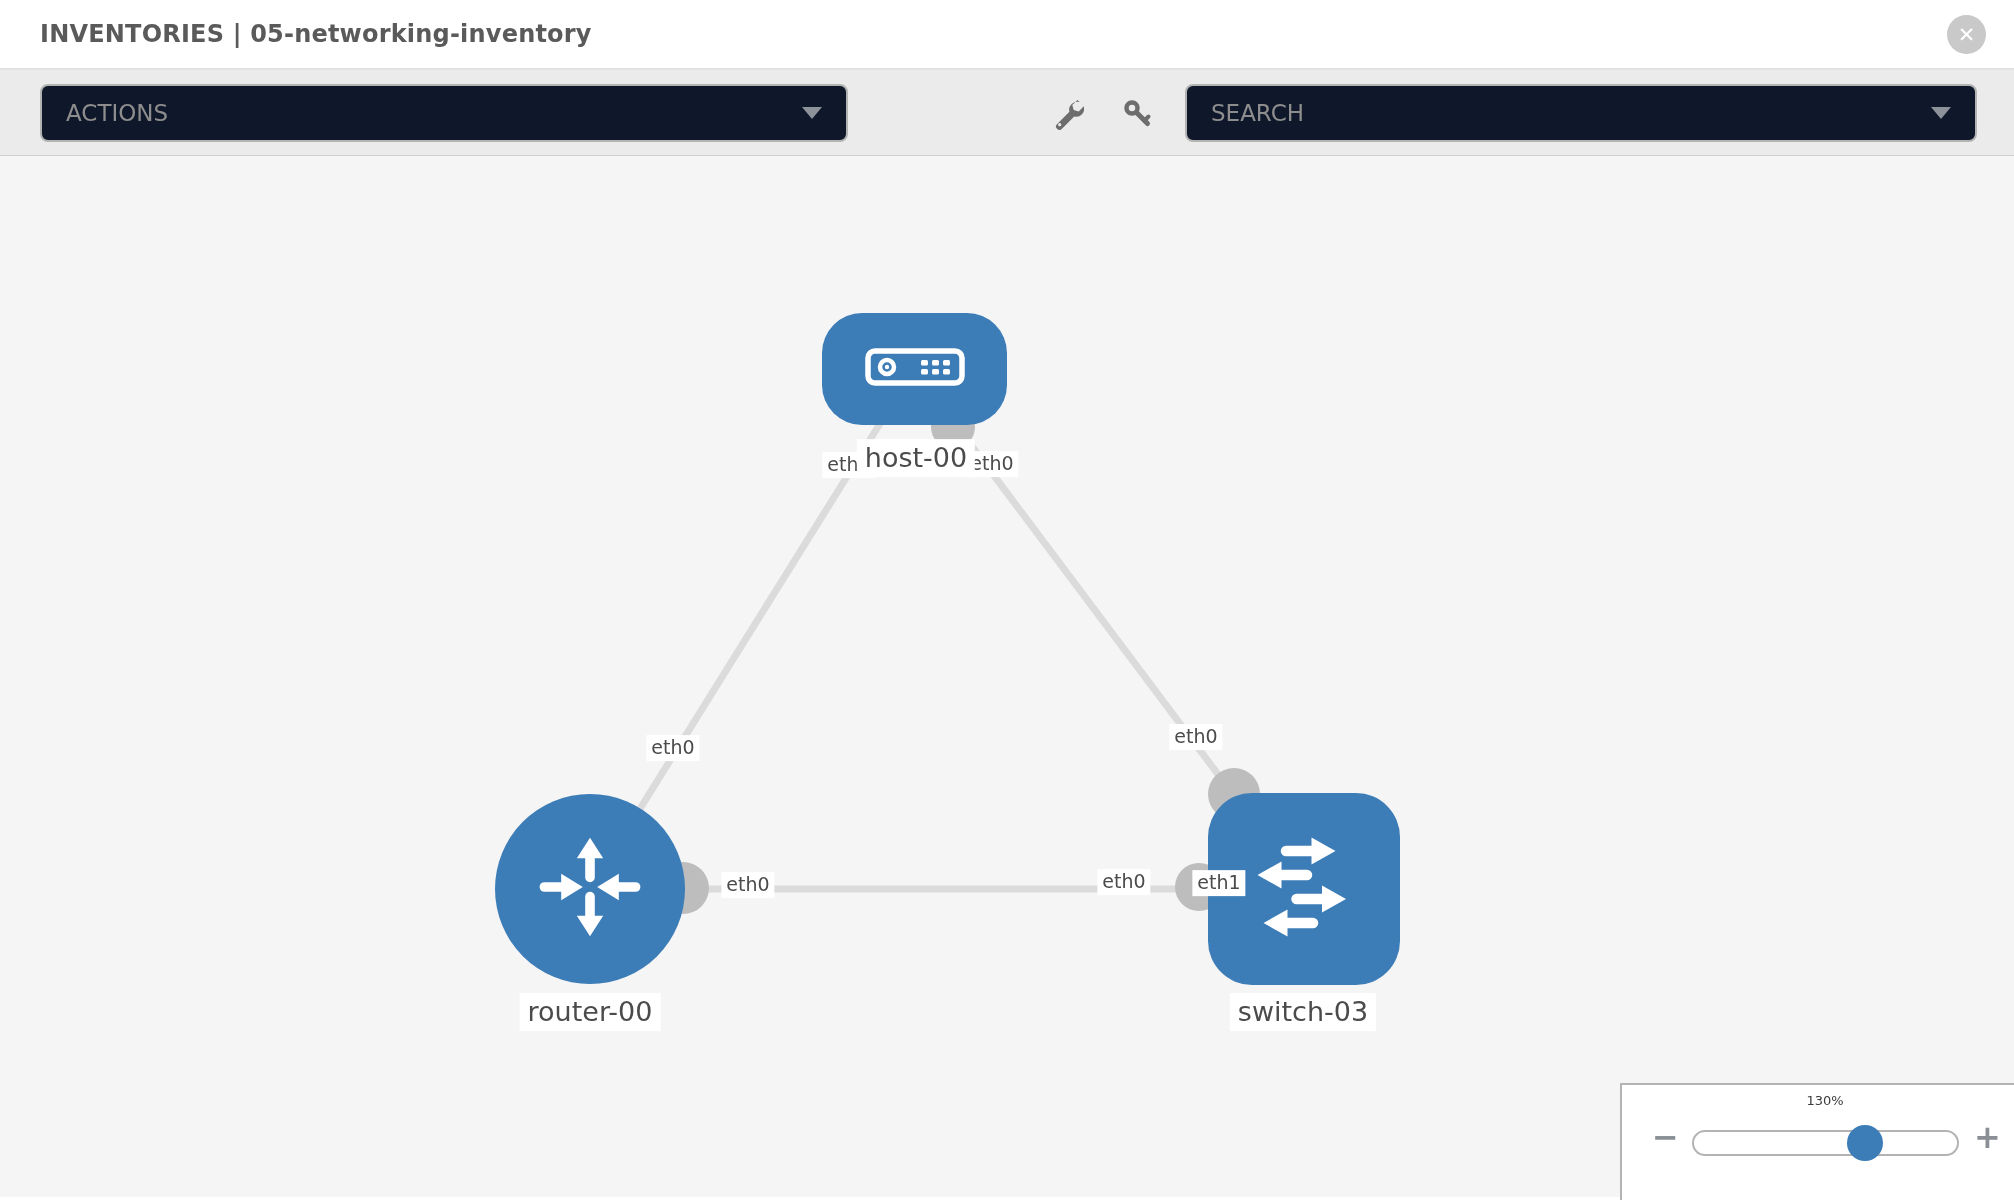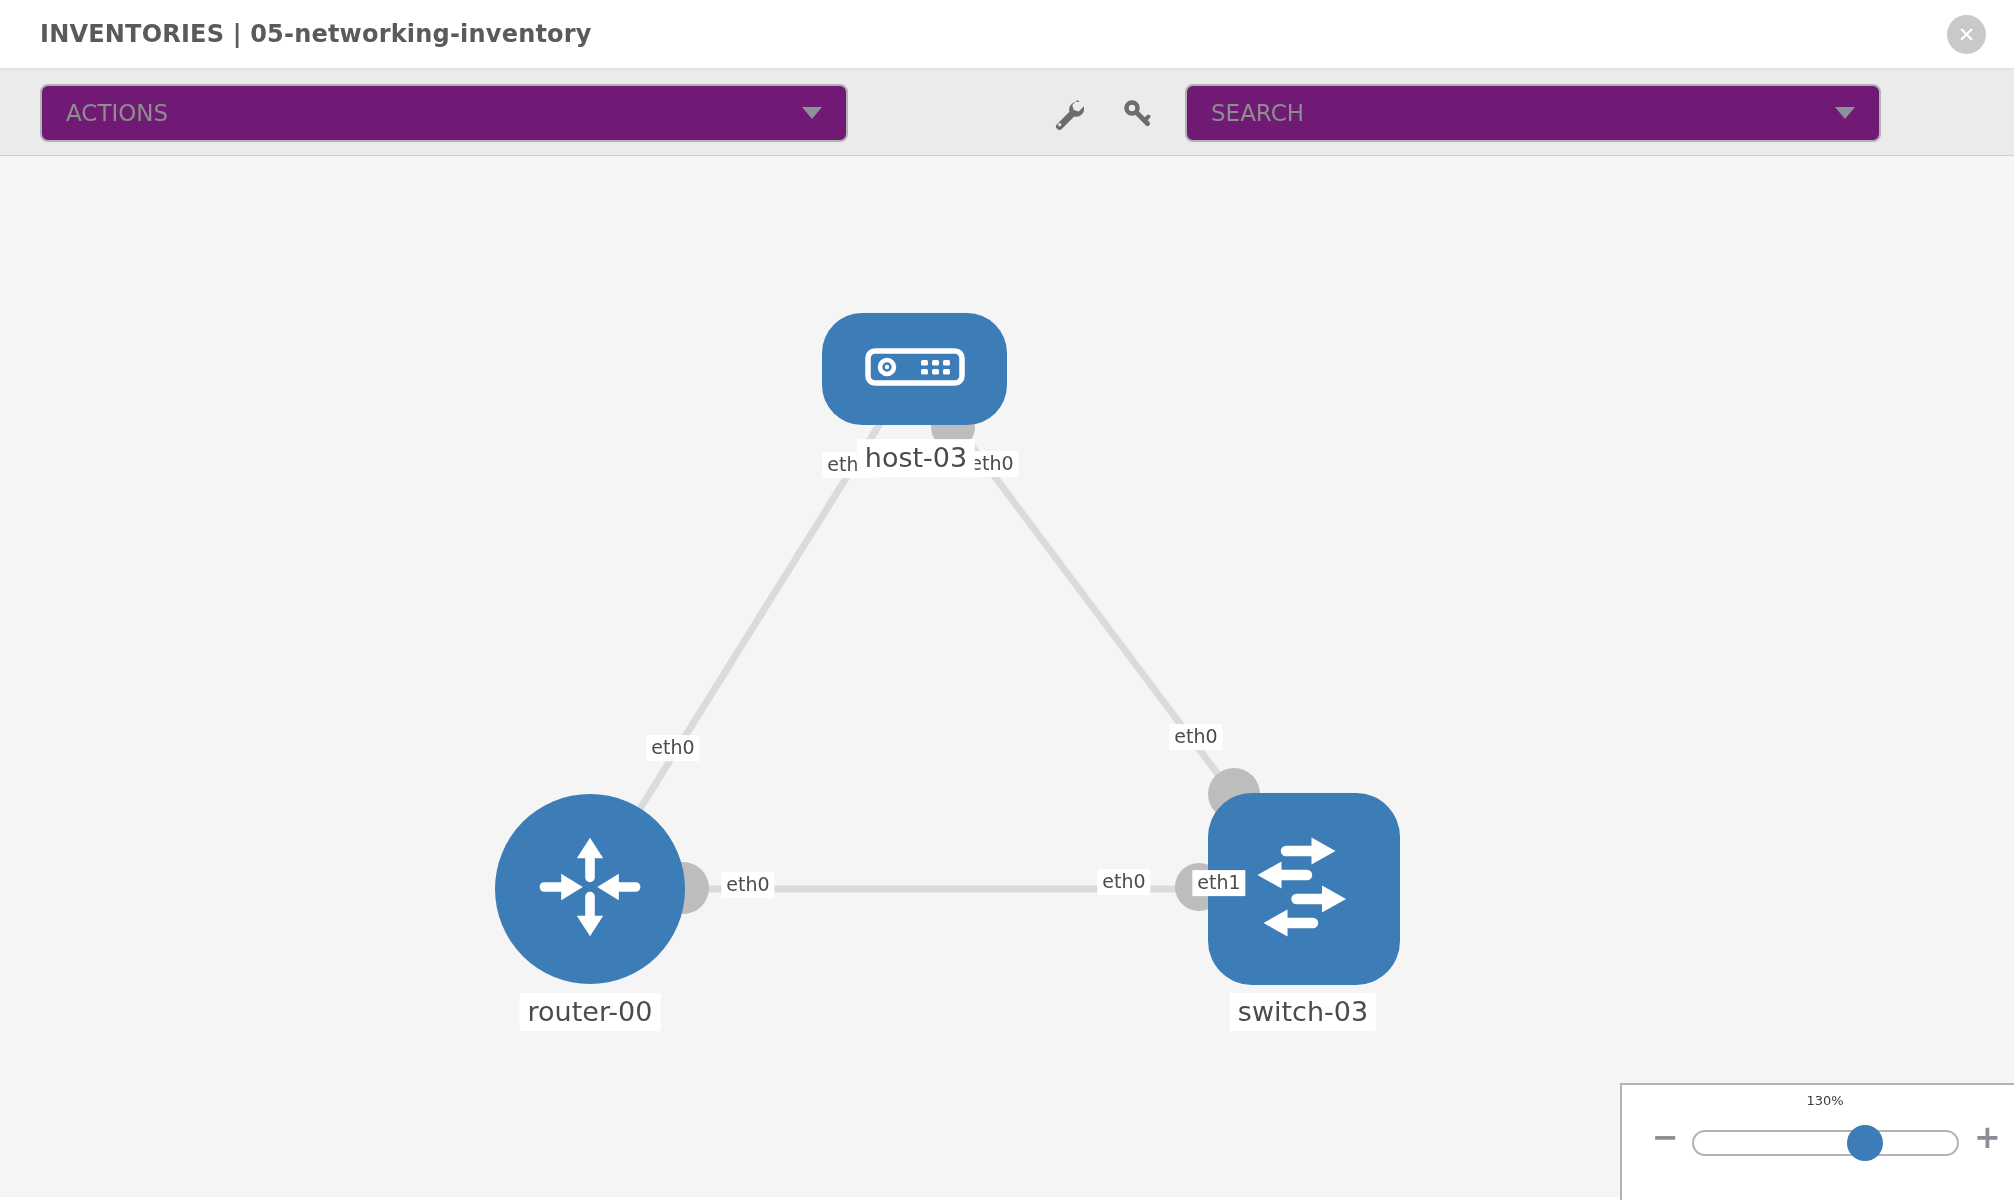--- a/index.html
+++ b/index.html
@@ -12,28 +12,28 @@
     display:flex; align-items:center; padding:0 40px; position:relative; }
   .title { font-size:24px; font-weight:bold; color:#5a5a5a; letter-spacing:.2px; }
   .close-btn { position:absolute; right:28px; top:15px; width:39px; height:39px;
     border-radius:50%; background:#c9c9c9; color:#fff; display:flex;
     align-items:center; justify-content:center; font-size:21px; font-weight:bold;
     cursor:pointer; }
 
   
   .toolbar { height:86px; background:#ebebeb; border-bottom:1px solid #cfcfcf;
     position:relative; }
-  .select-box { position:absolute; top:14px; height:58px; background:#701a75;
+  .select-box { position:absolute; top:14px; height:58px; background:#0f172a;
     border:2px solid #b3b3b3; border-radius:8px; display:flex; align-items:center;
     padding:0 24px; color:#8d8d8d; font-size:23px; cursor:pointer; }
   .select-box .caret { margin-left:auto; width:0; height:0;
     border-left:10px solid transparent; border-right:10px solid transparent;
     border-top:12px solid #8d9199; }
   .actions-box { left:40px; width:808px; }
-  .search-box { left:1185px; width:696px; }
+  .search-box { left:1185px; width:792px; }
   .tool-icon { position:absolute; top:24px; width:38px; height:38px;
     display:flex; align-items:center; justify-content:center; cursor:pointer; }
   .tool-icon svg { display:block; }
 
   
   .canvas { position:relative; height:1041px; background:#f5f5f5; overflow:hidden; }
   .links-svg { position:absolute; left:0; top:0; z-index:1; }
 
   .node { position:absolute; background:#3c7cb7; z-index:10;
     display:flex; align-items:center; justify-content:center; cursor:pointer; }
@@ -160,21 +160,21 @@
             <polygon points="19,42 35,33 35,51" stroke="none"></polygon>
           <path d="M45 58 L64 58" fill="none"></path>
             <polygon points="78,58 62,49 62,67" stroke="none"></polygon>
           <path d="M56 74 L37 74" fill="none"></path>
             <polygon points="23,74 39,65 39,83" stroke="none"></polygon>
         </g>
       </svg>
     </span>
   </div>
 
-  <div class="chip node-label" style="left:916px; top:302px;">host-03</div>
+  <div class="chip node-label" style="left:916px; top:302px;">host-00</div>
   <div class="chip node-label" style="left:590px; top:856px;">router-00</div>
   <div class="chip node-label" style="left:1303px; top:856px;">switch-03</div>
 
   <div class="chip if-label" style="left:849px;  top:309px;">eth0</div>
   <div class="chip if-label" style="left:992px;  top:308px;">eth0</div>
   <div class="chip if-label" style="left:673px;  top:592px;">eth0</div>
   <div class="chip if-label" style="left:748px;  top:729px;">eth0</div>
   <div class="chip if-label" style="left:1196px; top:581px;">eth0</div>
   <div class="chip if-label" style="left:1124px; top:726px; z-index:30;">eth0</div>
   <div class="chip if-label" style="left:1219px; top:727px; z-index:31;">eth1</div>

